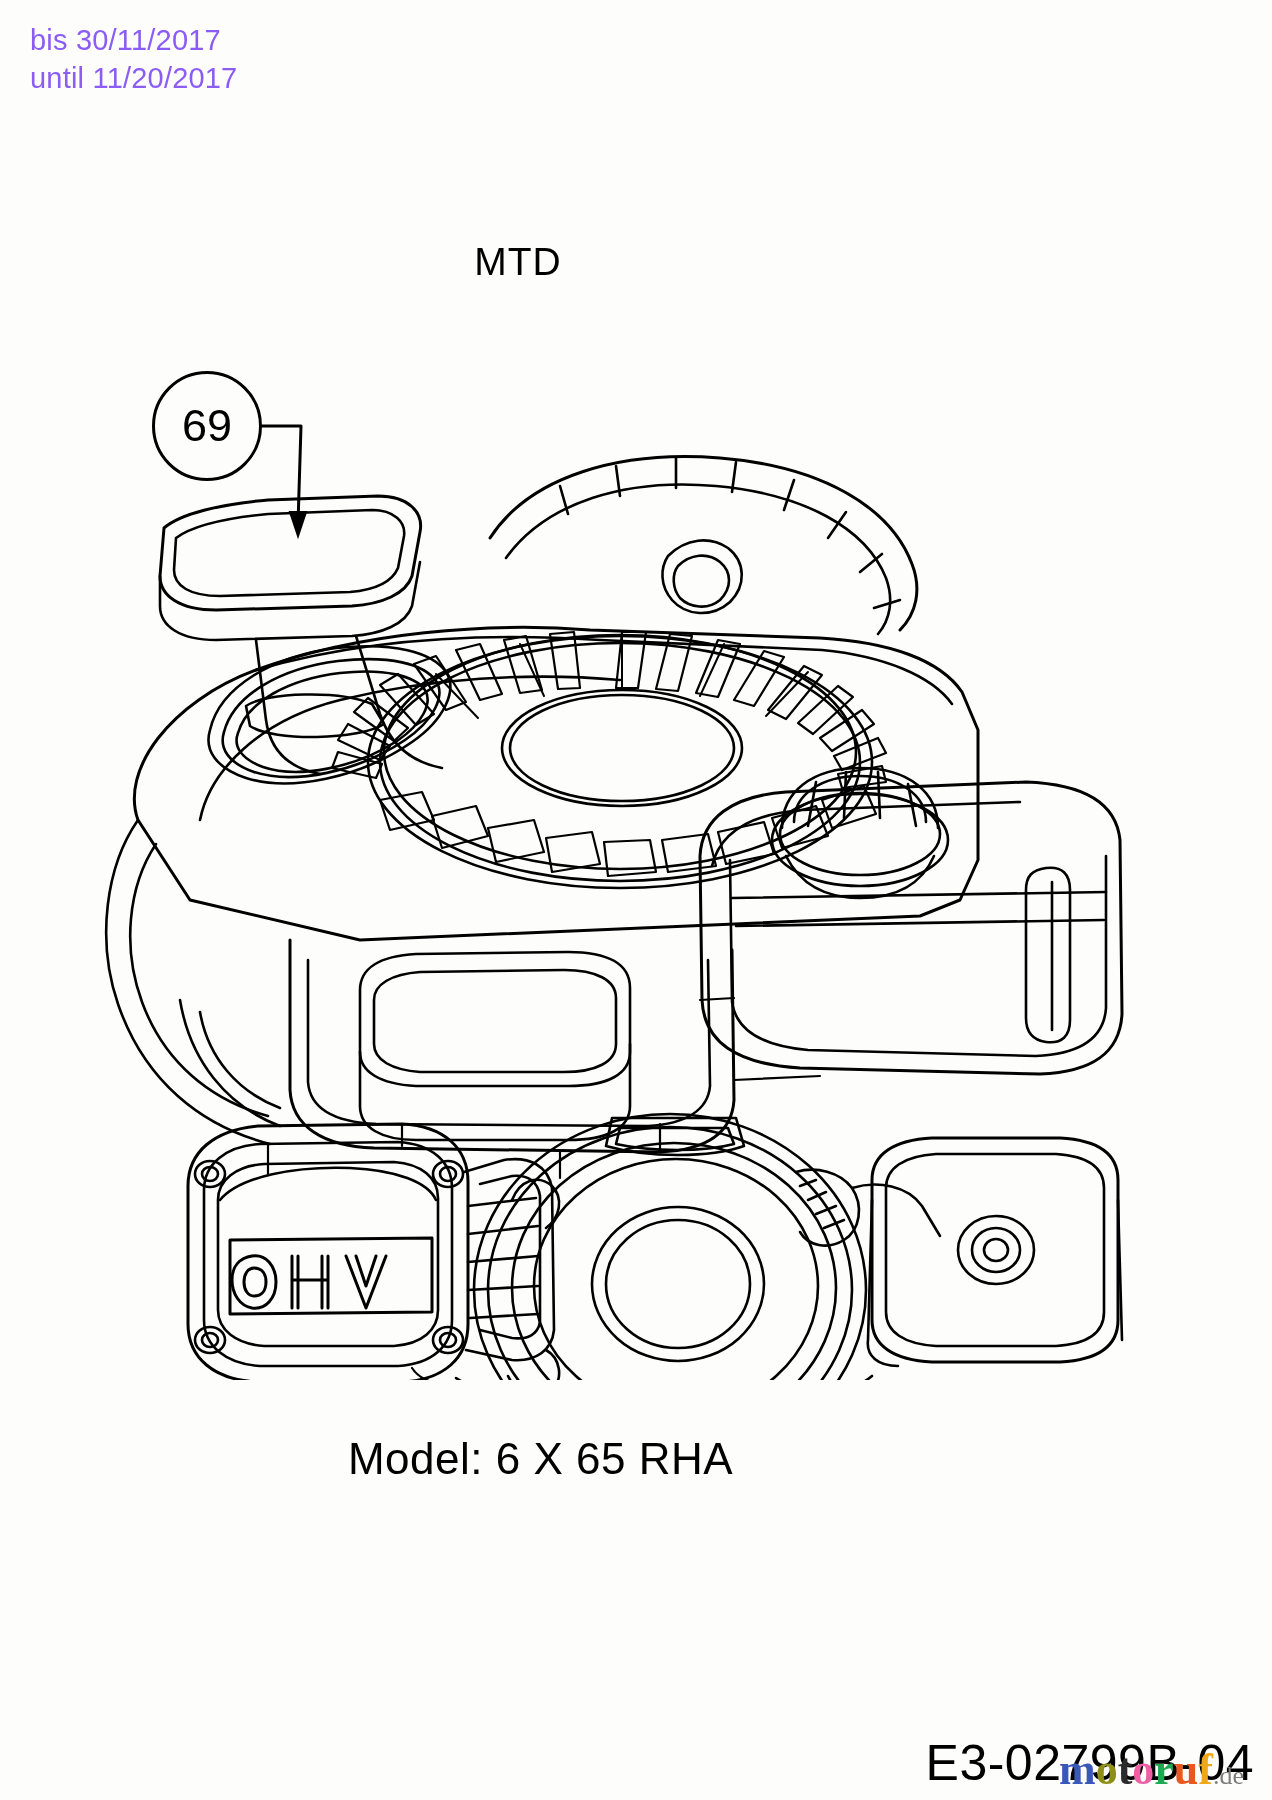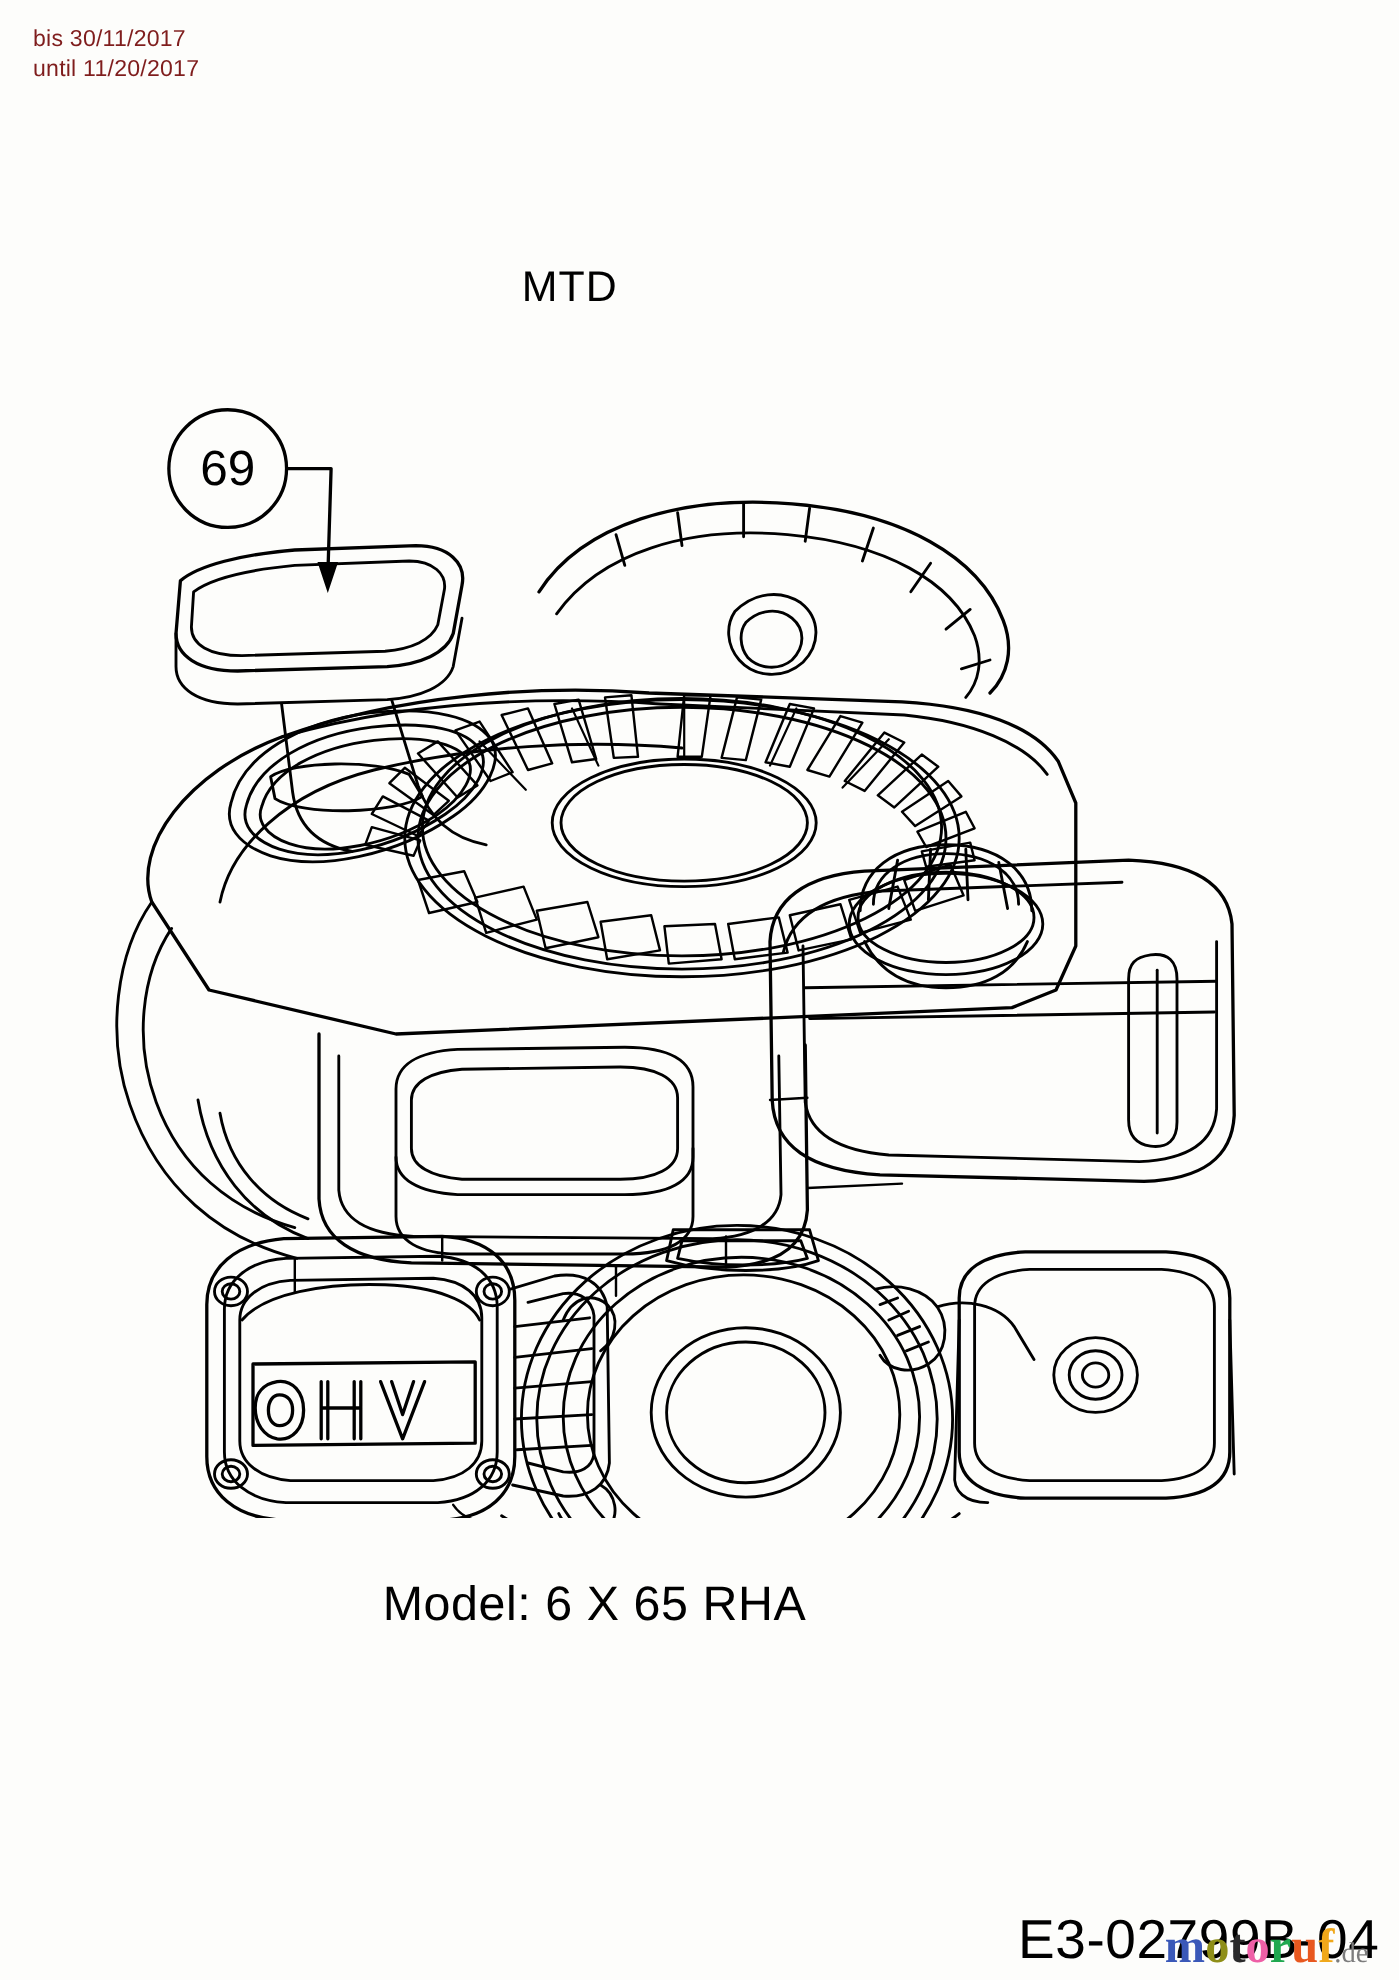--- a/index.html
+++ b/index.html
@@ -20,24 +20,24 @@
   }
 
   
   #date-header {
     position: absolute;
     left: 30px;
     top: 22px;
     line-height: 1.30;
   }
   #date-header .date-line {
-    font-size: 21px;
+    font-size: 29px;
     letter-spacing: 0.2px;
     white-space: nowrap;
-    color: #7f1d1d;
+    color: #8b5cf6;
   }
 
   
   #brand-title {
     position: absolute;
     left: 0;
     top: 240px;
     width: 1036px;
     text-align: center;
     font-size: 39px;

